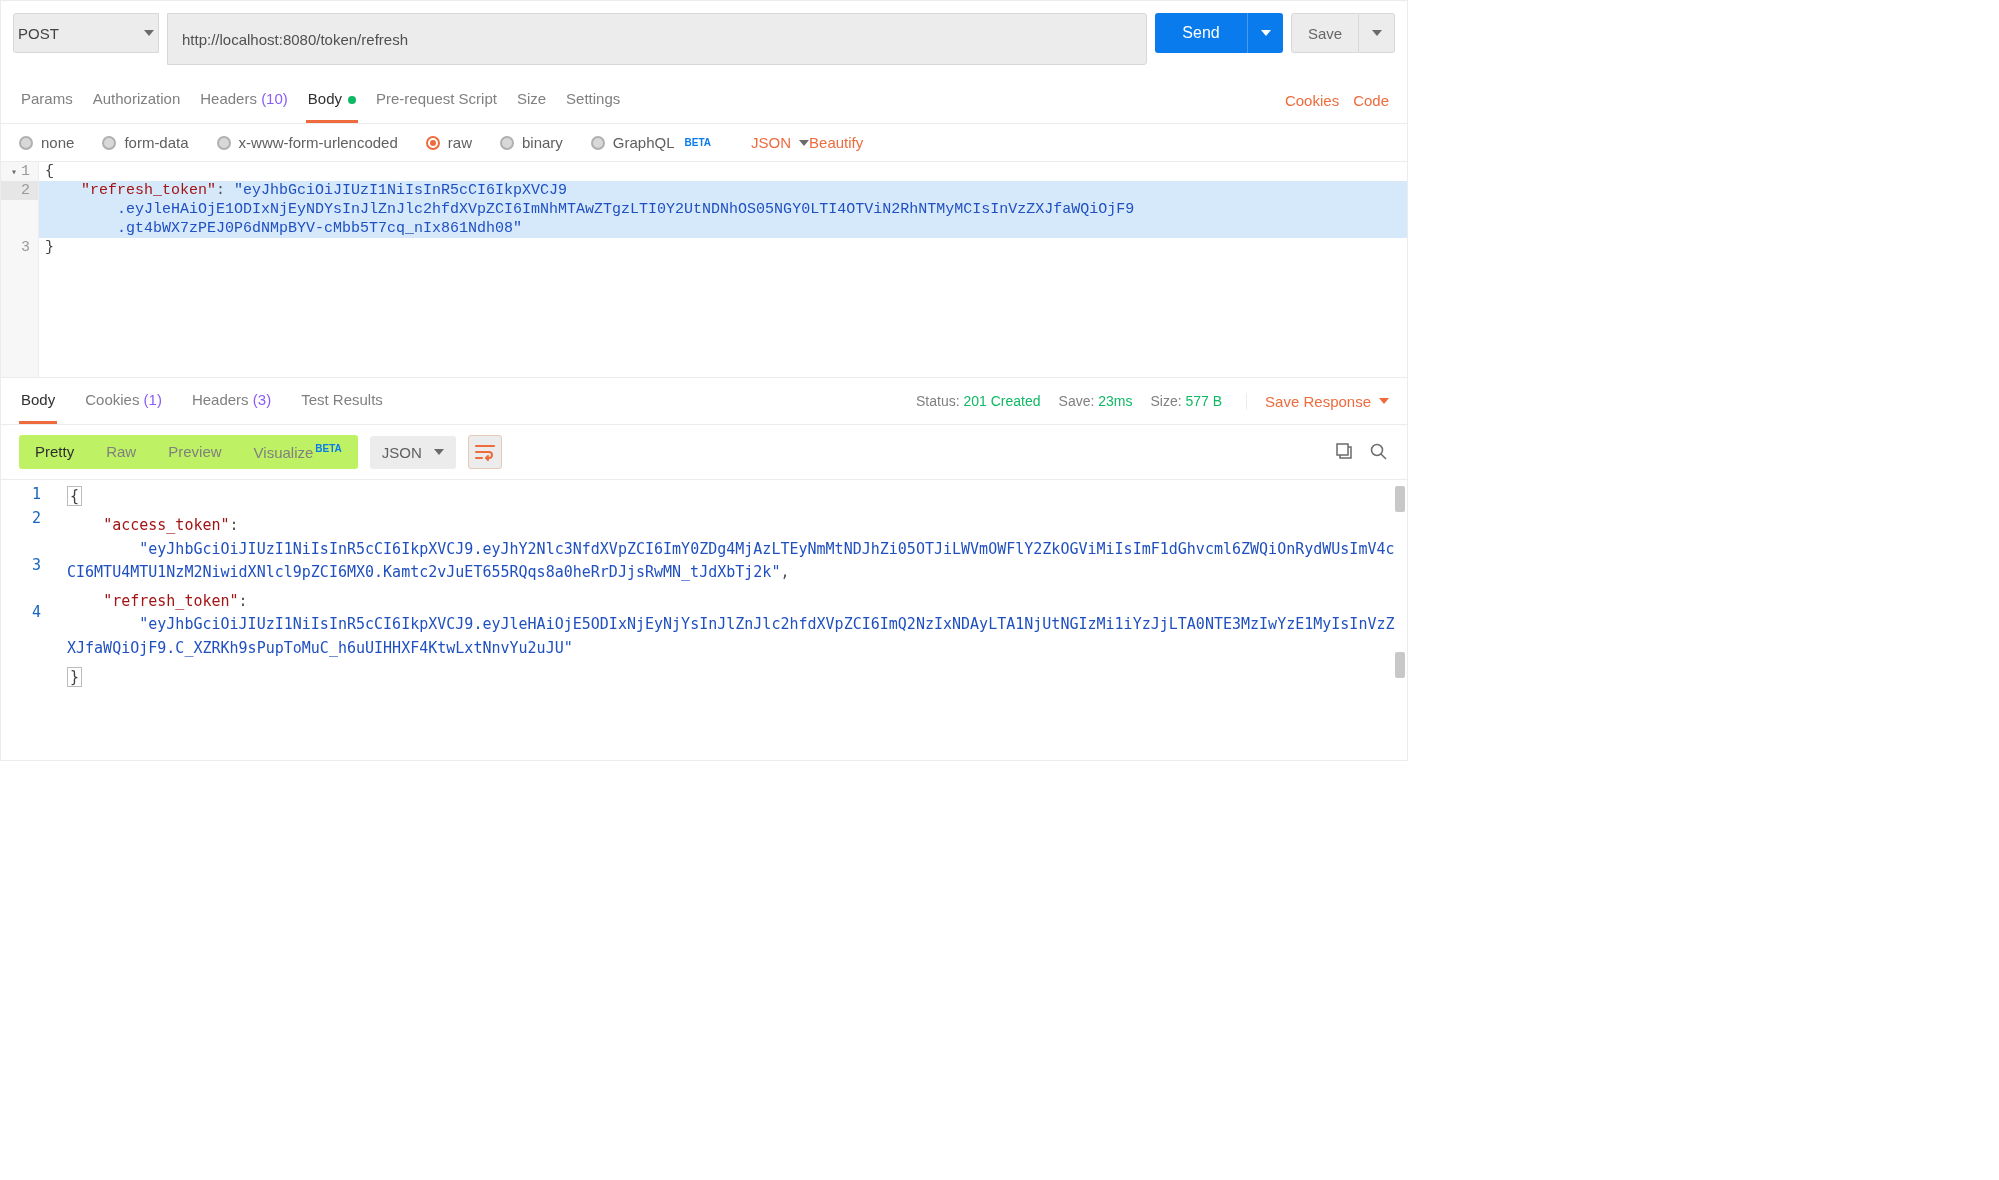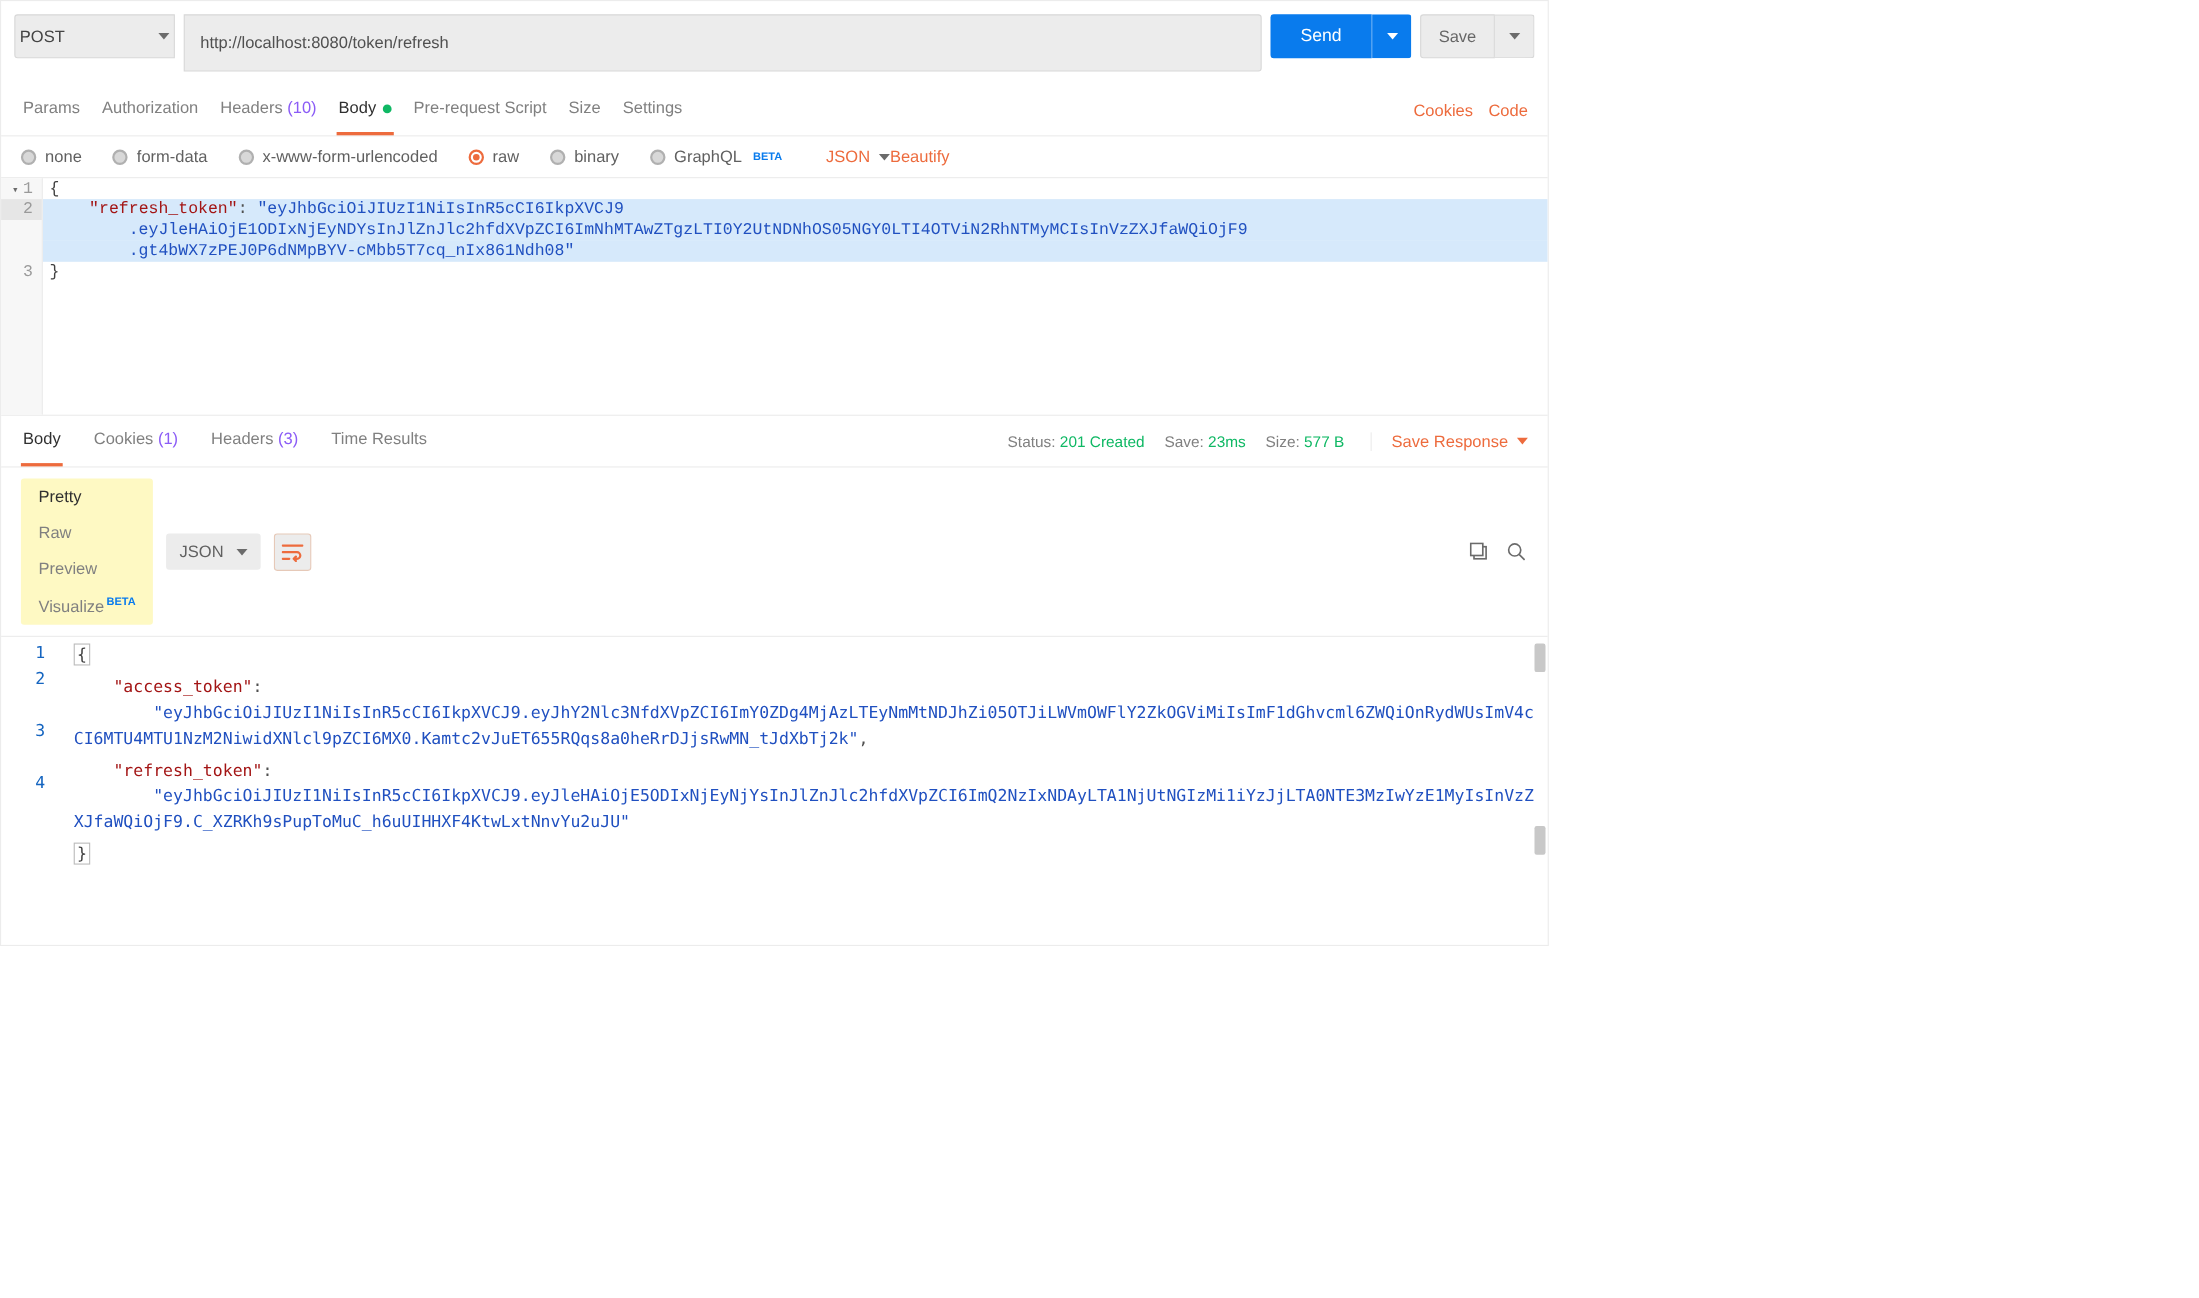--- a/index.html
+++ b/index.html
@@ -90,21 +90,21 @@
   padding: 0 18px; border-bottom: 1px solid #ececec;
 }
 .resp-tabs { display:flex; gap:26px; }
 .status-info { display:flex; gap:18px; align-items:center; font-size:14px; color:#808080;margin-left:48px; }
 .status-info .green { color:#0fb864; }
 .save-resp { color:#ed6b3d; font-size:15px; cursor:pointer; display:flex; align-items:center; gap:8px; border-left:1px solid #ececec; padding-left:18px; margin-left:6px; }
 .save-resp .caret { border-top-color:#ed6b3d; }
 
 
 .resp-toolbar { display:flex; justify-content:space-between; align-items:center; padding:10px 18px; border-bottom:1px solid #ececec;}
-.pill-group { display:flex; background:#fef9c3; border-radius:3px; overflow:hidden;flex-direction:column; }
+.pill-group { display:flex; background:#bef264; border-radius:3px; overflow:hidden; }
 .pill { padding:8px 16px; font-size:15px; color:#808080; cursor:pointer; }
 .pill.active { color:#303030; font-weight:500; }
 .fmt-select { display:flex; align-items:center; gap:12px; background:#ececec; padding:8px 12px; border-radius:3px; margin-left:12px; cursor:pointer; font-size:15px; color:#606060;}
 .wrap-toggle { width:34px; height:34px; background:#ececec; border:1px solid #e6c9b8; border-radius:3px; margin-left:12px; display:flex; align-items:center; justify-content:center; cursor:pointer;}
 .toolbar-left { display:flex; align-items:center; }
 .toolbar-right { display:flex; gap:14px; align-items:center; }
 .icon-btn { width:20px; height:20px; cursor:pointer; display:flex; align-items:center; justify-content:center; color:#6b6b6b;}
 
 
 .resp-editor { display:flex; font-family: "SFMono-Regular", Consolas, monospace; font-size:15px; position:relative; height:280px;}
@@ -206,21 +206,21 @@
       <div class="code-line sel">        <span class="str">.gt4bWX7zPEJ0P6dNMpBYV-cMbb5T7cq_nIx861Ndh08"</span></div>
       <div class="code-line"><span class="brace">}</span></div>
     </div>
   </div>
 
   <div class="resp-tabs-row">
     <div class="resp-tabs">
       <div class="tab active">Body</div>
       <div class="tab"><span>Cookies</span> <span class="count">(1)</span></div>
       <div class="tab"><span>Headers</span> <span class="count">(3)</span></div>
-      <div class="tab">Time Results</div>
+      <div class="tab">Test Results</div>
     </div>
     <div class="status-info">
       <span><span>Status:</span> <span class="green">201 Created</span></span>
       <span><span>Save:</span> <span class="green">23ms</span></span>
       <span><span>Size:</span> <span class="green">577 B</span></span>
       <div class="save-resp">
           <span>Save Response</span>
           <span class="caret"></span>
         </div>
     </div>

